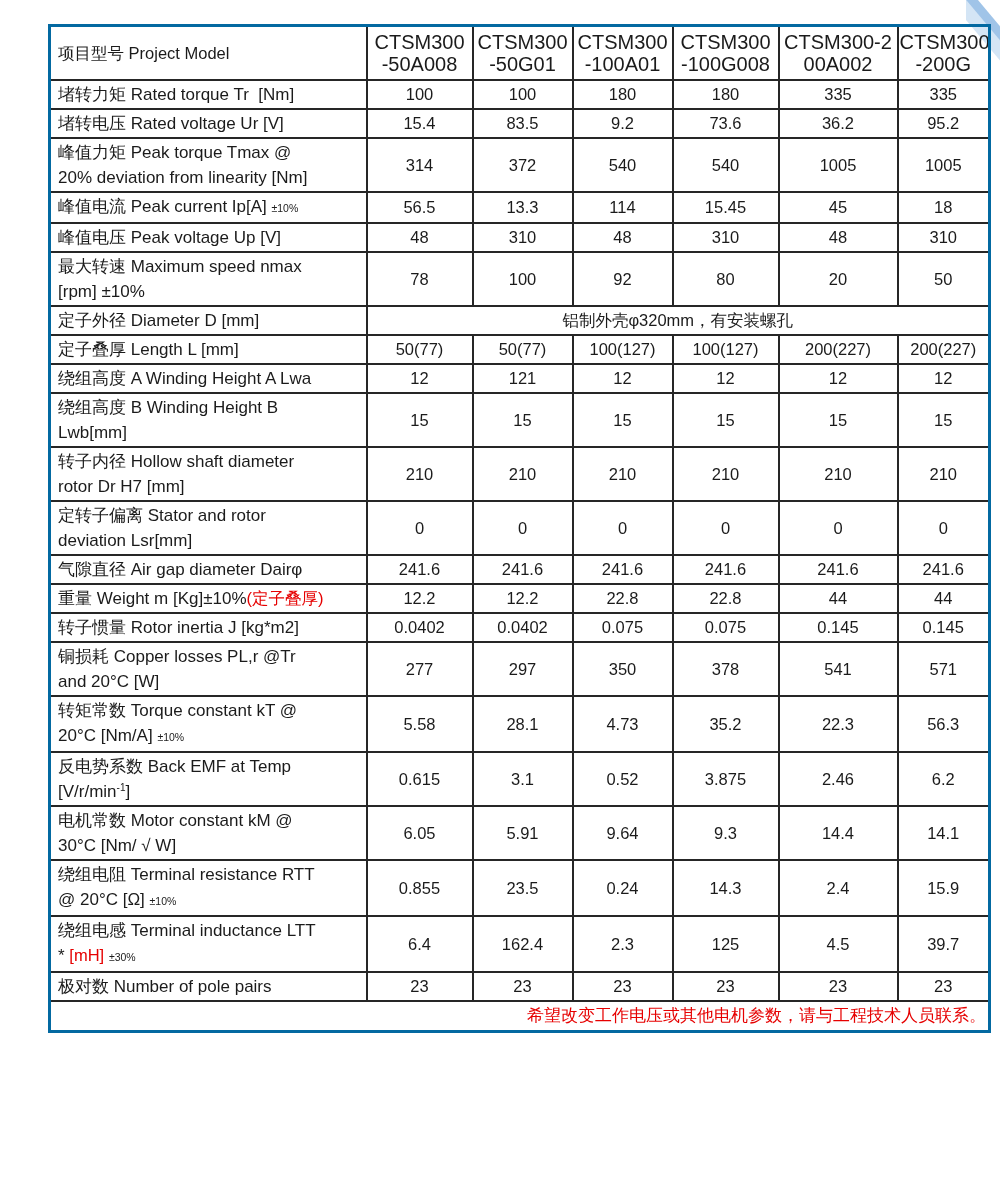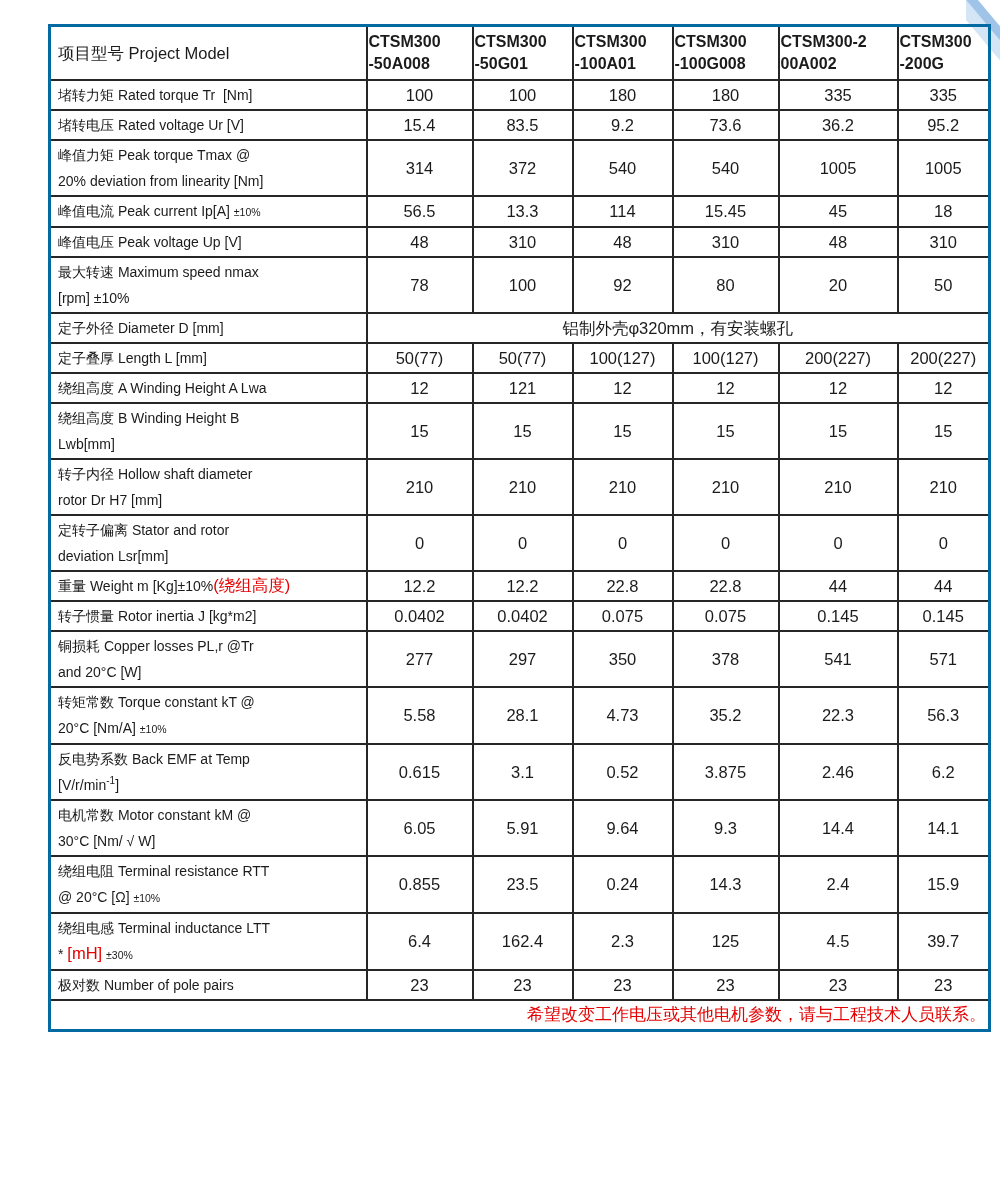--- a/index.html
+++ b/index.html
@@ -15,26 +15,26 @@
   }
   .spec-table th, .spec-table td {
     border: 2px solid #262626; vertical-align: middle;
     font-weight: normal; overflow: hidden;
   }
   th.head-label, th.label-cell {
     text-align: left; padding: 1px 4px 1px 7px;
     font-size: 16.5px; line-height: 25px; white-space: pre-line;
   }
   th.model-col {
-    text-align: left; white-space: pre-line;
-    font-size: 16px; line-height: 22px; padding: 4px 1px; font-weight: bold;
+    text-align: center; white-space: pre-line;
+    font-size: 20px; line-height: 22px; padding: 4px 1px;
   }
   td.data-cell { text-align: center; font-size: 16.5px; line-height: 25px; padding: 1px 2px; }
   td.merged-cell { text-align: center; font-size: 16.5px; line-height: 25px; padding: 1px 18px; }
-  .seg-n { font-size: 14px; }
+  .seg-n { font-size: 17px; }
   .seg-s { font-size: 10.5px; letter-spacing: 0; }
   .seg-r { color: #e60000; }
   sup.seg-sup { font-size: 10px; line-height: 0; }
   td.footer-cell {
     text-align: right; color: #e60000; font-size: 17px;
     line-height: 24px; padding: 2px;
   }
   
   .corner-ribbon {
     position: absolute; top: 0; right: 0; width: 34px; height: 64px;
@@ -186,21 +186,30 @@
         <th class="label-cell"><span class="seg-n">定转子偏离 Stator and rotor
 deviation Lsr[mm]</span></th>
         <td class="data-cell">0</td>
         <td class="data-cell">0</td>
         <td class="data-cell">0</td>
         <td class="data-cell">0</td>
         <td class="data-cell">0</td>
         <td class="data-cell">0</td>
       </tr>
       <tr>
-        <th class="label-cell"><span class="seg-n">重量 Weight m [Kg]±10%</span><span class="seg-r">(绕组高度)</span></th>
+        <th class="label-cell"><span class="seg-n">气隙直径  Air gap diameter Dairφ</span></th>
+        <td class="data-cell">241.6</td>
+        <td class="data-cell">241.6</td>
+        <td class="data-cell">241.6</td>
+        <td class="data-cell">241.6</td>
+        <td class="data-cell">241.6</td>
+        <td class="data-cell">241.6</td>
+      </tr>
+      <tr>
+        <th class="label-cell"><span class="seg-n">重量 Weight m [Kg]±10%</span><span class="seg-r">(定子叠厚)</span></th>
         <td class="data-cell">12.2</td>
         <td class="data-cell">12.2</td>
         <td class="data-cell">22.8</td>
         <td class="data-cell">22.8</td>
         <td class="data-cell">44</td>
         <td class="data-cell">44</td>
       </tr>
       <tr>
         <th class="label-cell"><span class="seg-n">转子惯量 Rotor inertia J [kg*m2]</span></th>
         <td class="data-cell">0.0402</td>

